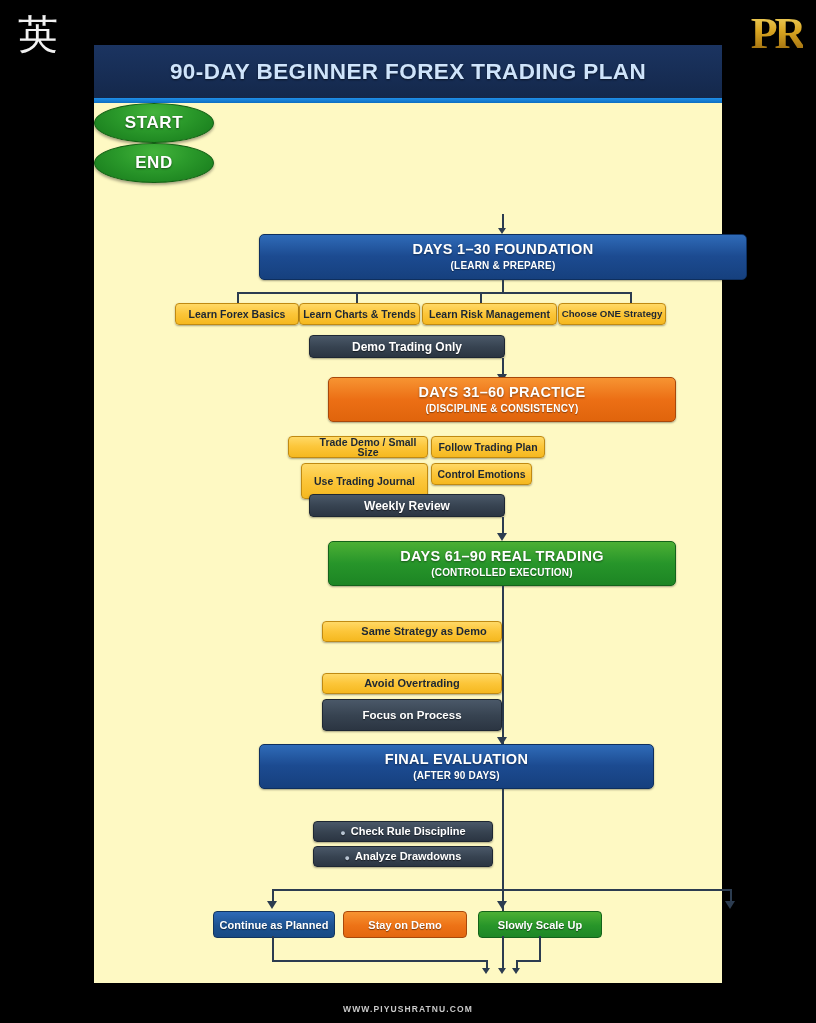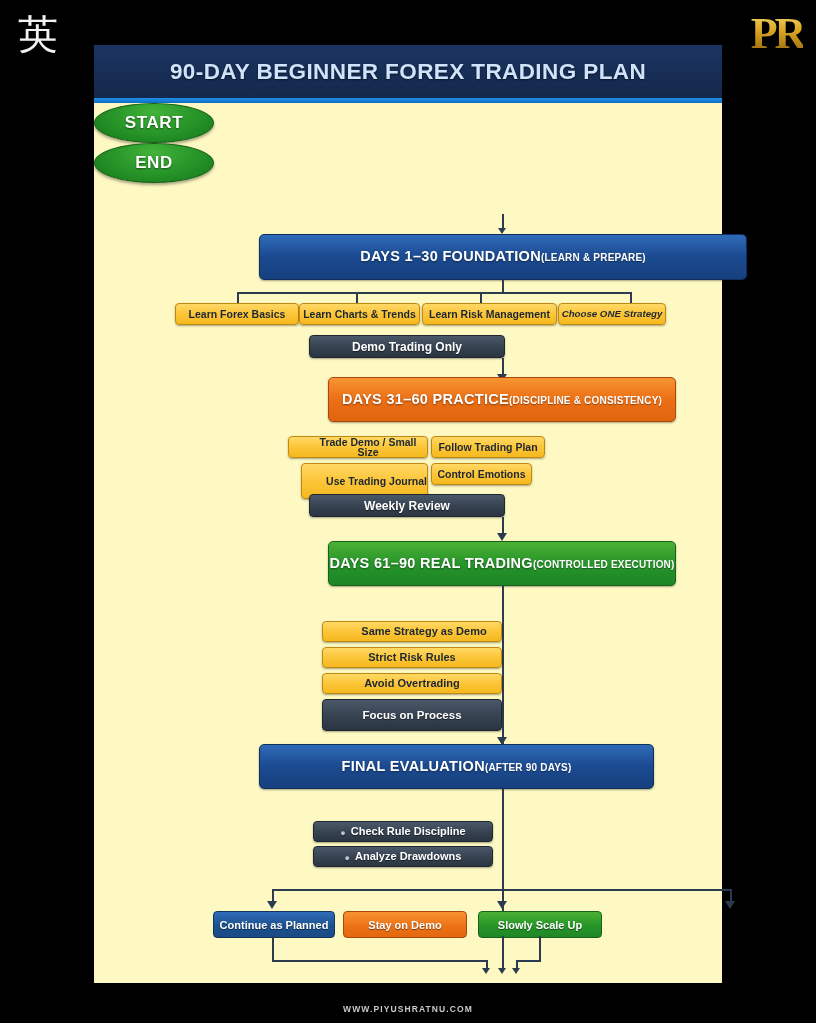--- a/index.html
+++ b/index.html
@@ -44,21 +44,21 @@
     margin:0;color:#cfe4fb;font-size:22.5px;font-weight:700;
     letter-spacing:.4px;text-shadow:0 1px 2px rgba(0,0,0,.6);
   }
   #title-accent{height:5px;background:linear-gradient(180deg,#1f8fe8 0%,#0e6ec2 100%);}
 
   #canvas{position:relative;width:628px;height:880px;}
 
   
   .node{
     position:absolute;box-sizing:border-box;
-    display:flex;flex-direction:row;align-items:center;justify-content:center;
+    display:flex;flex-direction:column;align-items:center;justify-content:center;
     text-align:center;border-radius:4px;
     box-shadow:0 1px 2px rgba(0,0,0,.35);
   }
   .node .ttl{font-weight:700;line-height:1.1;}
   .node .sub{font-weight:600;line-height:1.15;}
 
   .phase{border:1px solid #0d2a52;border-radius:5px;color:#fff;}
   .phase .ttl{font-size:14.5px;letter-spacing:.3px;text-shadow:0 1px 2px rgba(0,0,0,.45);}
   .phase .sub{font-size:10px;letter-spacing:.2px;margin-top:2px;text-shadow:0 1px 1px rgba(0,0,0,.4);}
 
@@ -145,42 +145,42 @@
 
     <div class="node chip" style="left:81px;top:200px;width:124px;height:22px;font-size:10.5px;">
       <span>Learn Forex Basics</span>
     </div>
     <div class="node chip" style="left:205px;top:200px;width:121px;height:22px;font-size:10.5px;">
       <span>Learn Charts &amp; Trends</span>
     </div>
     <div class="node chip" style="left:328px;top:200px;width:135px;height:22px;font-size:10.5px;">
       <span>Learn Risk Management</span>
     </div>
-    <div class="node chip" style="left:464px;top:200px;width:108px;height:22px;font-size:9.7px;font-style:italic;">
+    <div class="node chip" style="left:464px;top:200px;width:108px;height:22px;font-size:9.7px;">
       <span>Choose ONE Strategy</span>
     </div>
 
     <div class="node dark" style="left:215px;top:232px;width:196px;height:23px;font-size:12px;">
       <span>Demo Trading Only</span>
     </div>
     <div class="ln vl" style="left:408px;top:255px;height:18px;"></div>
     <div class="arrow" style="left:403px;top:271px;"></div>
 
     <div class="node phase orange" style="left:234px;top:274px;width:348px;height:45px;">
       <div class="ttl">DAYS 31–60 PRACTICE</div>
       <div class="sub">(DISCIPLINE &amp; CONSISTENCY)</div>
     </div>
 
     <div class="node chip" style="left:194px;top:333px;width:140px;height:22px;font-size:10.5px;padding-left:20px;">
       <span>Trade Demo / Small Size</span>
     </div>
     <div class="node chip" style="left:337px;top:333px;width:114px;height:22px;font-size:10.5px;">
       <span>Follow Trading Plan</span>
     </div>
-    <div class="node chip" style="left:207px;top:360px;width:127px;height:36px;font-size:10.5px;justify-content:flex-end;">
+    <div class="node chip" style="left:207px;top:360px;width:127px;height:36px;font-size:10.5px;">
       <span>Use Trading Journal</span>
     </div>
     <div class="node chip" style="left:337px;top:360px;width:101px;height:22px;font-size:10.5px;">
       <span>Control Emotions</span>
     </div>
 
     <div class="node dark" style="left:215px;top:391px;width:196px;height:23px;font-size:12px;">
       <span>Weekly Review</span>
     </div>
     <div class="ln vl" style="left:408px;top:414px;height:18px;"></div>
@@ -189,23 +189,20 @@
     <div class="node phase green" style="left:234px;top:438px;width:348px;height:45px;">
       <div class="ttl">DAYS 61–90 REAL TRADING</div>
       <div class="sub">(CONTROLLED EXECUTION)</div>
     </div>
 
     <div class="ln vl" style="left:408px;top:483px;height:210px;"></div>
 
     <div class="node chip" style="left:228px;top:518px;width:180px;height:21px;font-size:11px;padding-left:24px;">
       <span>Same Strategy as Demo</span>
     </div>
-    <div class="node chip" style="left:228px;top:544px;width:180px;height:21px;font-size:11px;">
-      <span>Strict Risk Rules</span>
-    </div>
     <div class="node chip" style="left:228px;top:570px;width:180px;height:21px;font-size:11px;">
       <span>Avoid Overtrading</span>
     </div>
     <div class="node dark" style="left:228px;top:596px;width:180px;height:32px;font-size:11.5px;">
       <span>Focus on Process</span>
     </div>
     <div class="ln vl" style="left:408px;top:618px;height:18px;"></div>
     <div class="arrow" style="left:403px;top:634px;"></div>
 
     <div class="node phase blue" style="left:165px;top:641px;width:395px;height:45px;">

